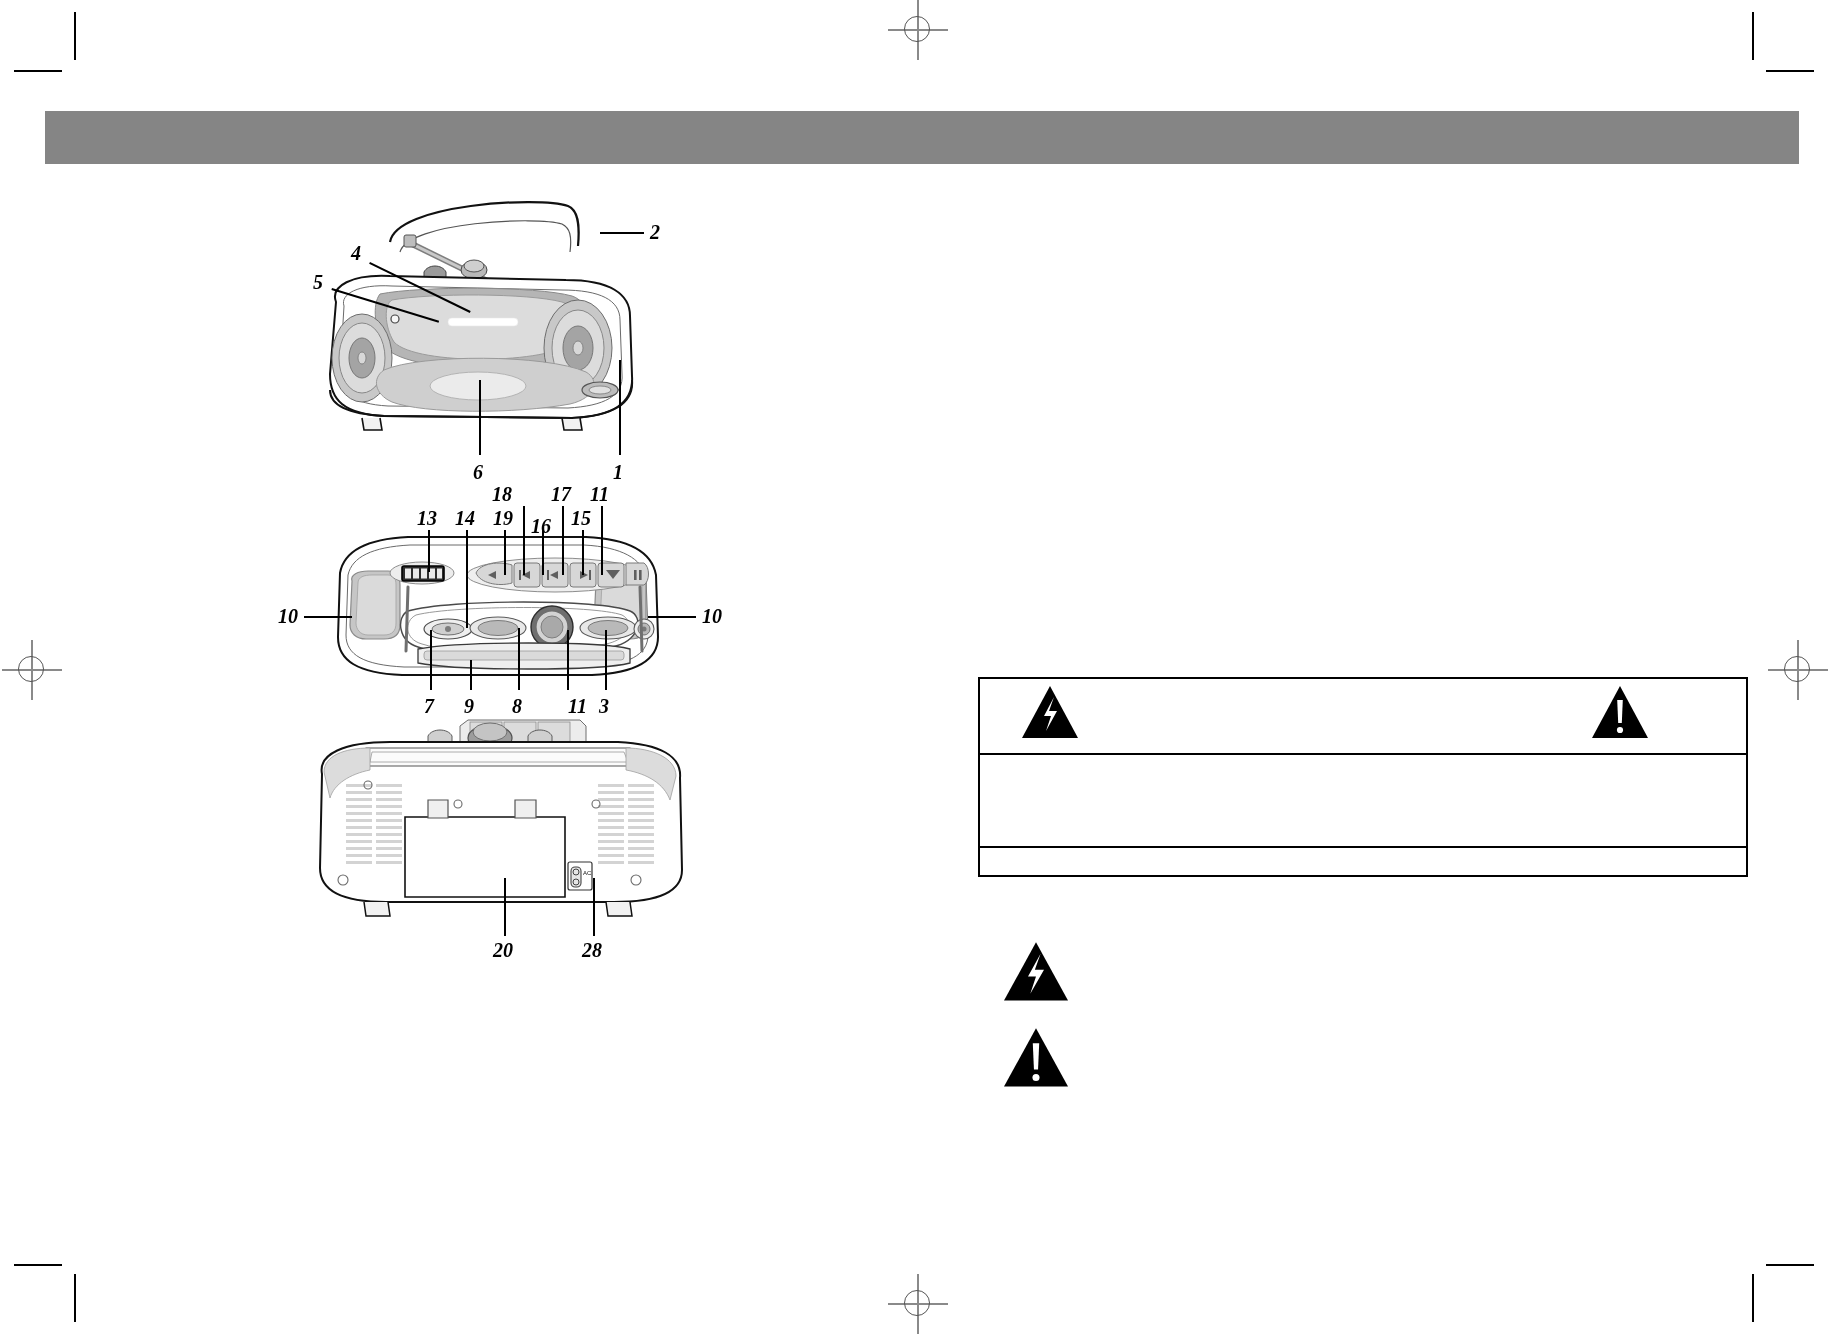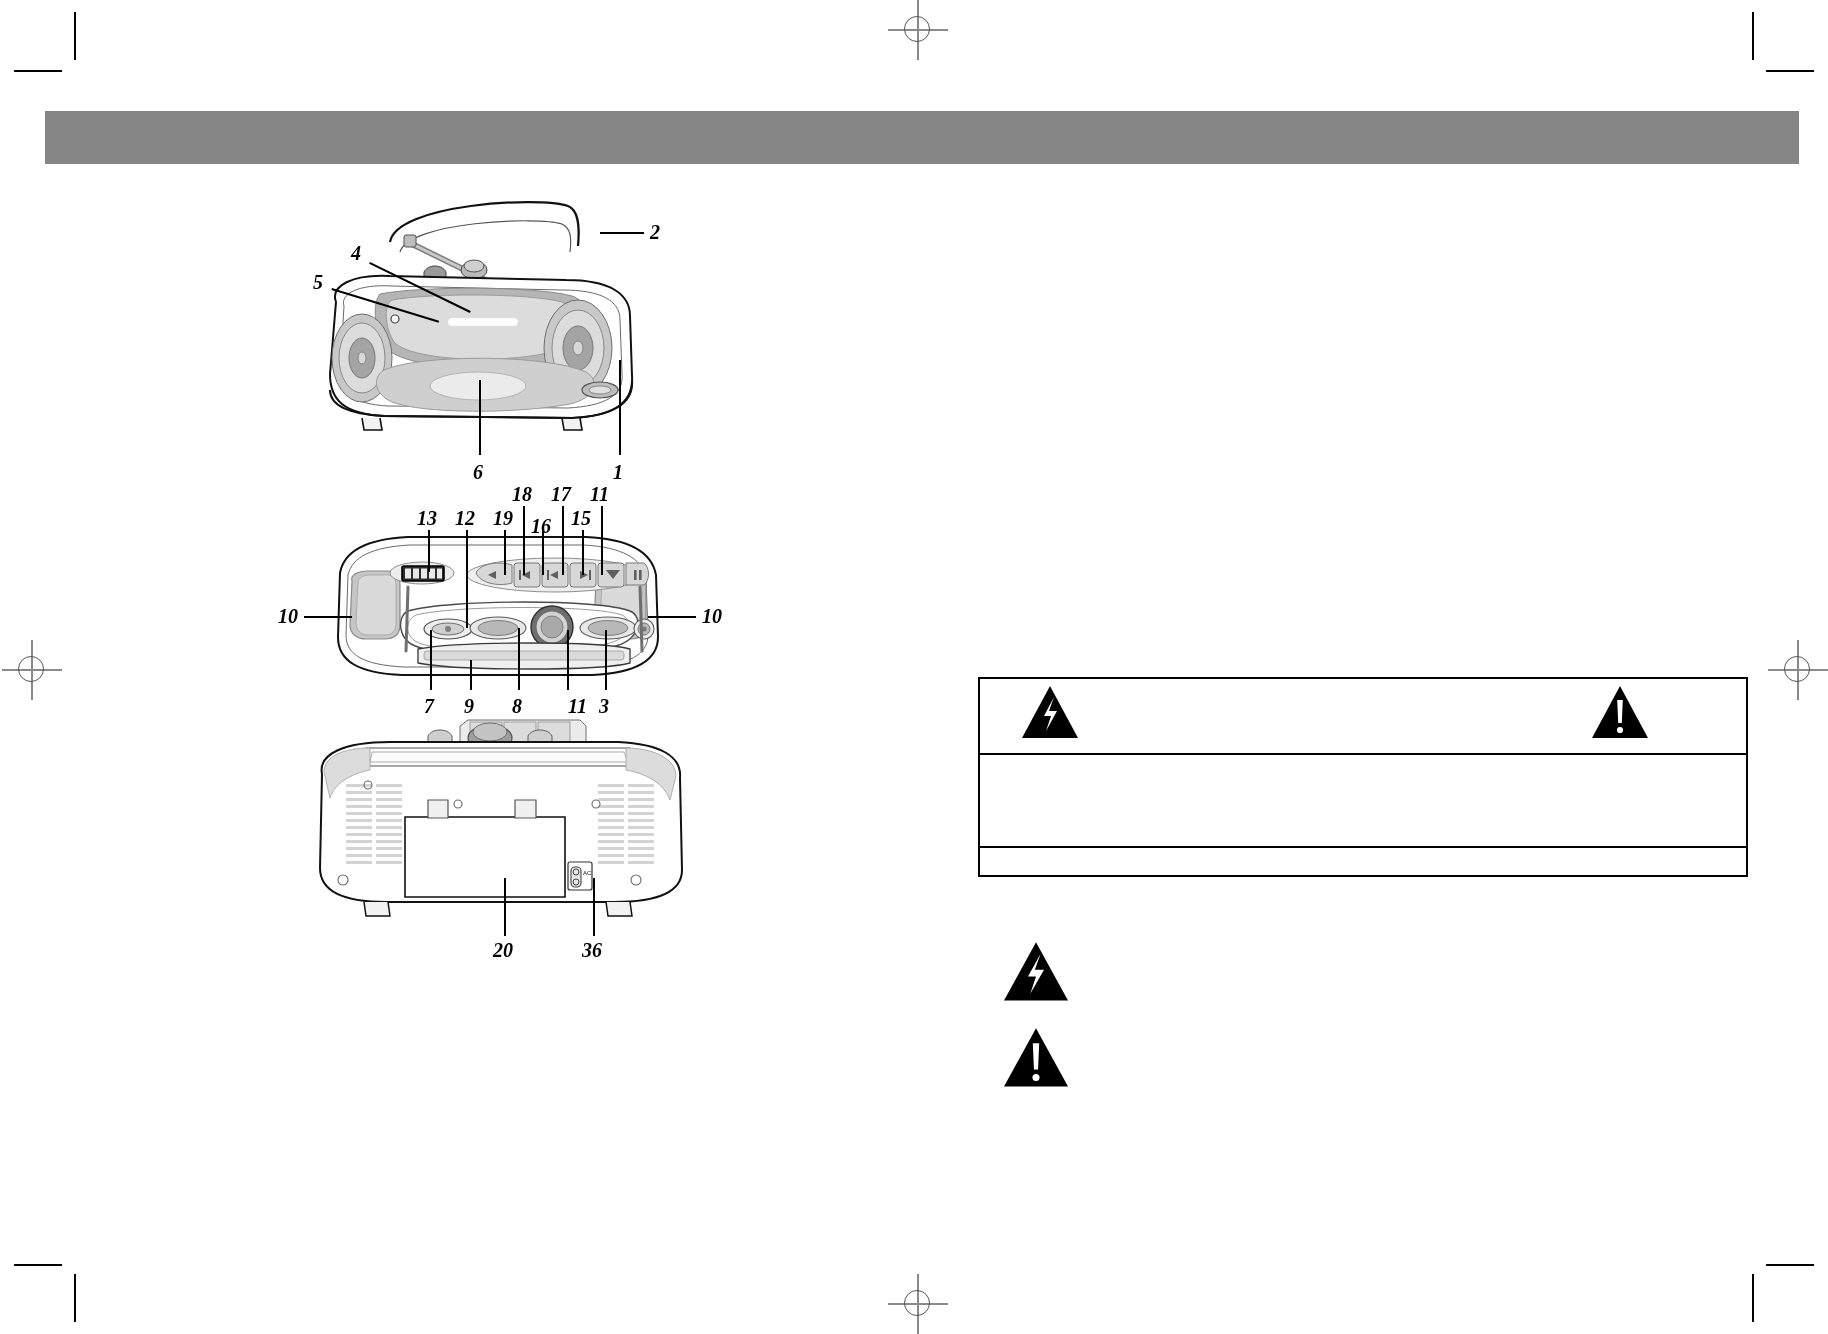--- a/index.html
+++ b/index.html
@@ -254,25 +254,25 @@
   <div class="lead v" style="left:428px;top:530px;height:42px;"></div>
   <div class="lead v" style="left:466px;top:530px;height:98px;"></div>
   <div class="lead v" style="left:504px;top:530px;height:45px;"></div>
   <div class="lead v" style="left:542px;top:530px;height:45px;"></div>
   <div class="lead v" style="left:582px;top:530px;height:45px;"></div>
   <div class="lead v" style="left:523px;top:506px;height:69px;"></div>
   <div class="lead v" style="left:562px;top:506px;height:69px;"></div>
   <div class="lead v" style="left:601px;top:506px;height:69px;"></div>
 
   <div class="callout" style="left:417px;top:508px;font-family:Liberation Serif, serif;">13</div>
-  <div class="callout" style="left:455px;top:508px;">12</div>
+  <div class="callout" style="left:455px;top:508px;">14</div>
   <div class="callout" style="left:493px;top:508px;">19</div>
   <div class="callout" style="left:531px;top:508px;margin-top:8px;">16</div>
   <div class="callout" style="left:571px;top:508px;text-align:right;">15</div>
-  <div class="callout" style="left:512px;top:484px;">18</div>
+  <div class="callout" style="left:492px;top:484px;">18</div>
   <div class="callout" style="left:551px;top:484px;">17</div>
   <div class="callout" style="left:590px;top:484px;">11</div>
 
   <div class="lead h" style="left:304px;top:616px;width:48px;"></div>
   <div class="lead h" style="left:648px;top:616px;width:48px;"></div>
   <div class="callout" style="left:278px;top:606px;">10</div>
   <div class="callout" style="left:702px;top:606px;">10</div>
 
   <div class="lead v" style="left:430px;top:630px;height:60px;"></div>
   <div class="lead v" style="left:470px;top:660px;height:30px;"></div>
@@ -380,21 +380,21 @@
       <text x="283" y="163" font-family="Liberation Sans, sans-serif" font-size="6" fill="#111">AC</text>
 
       <path d="M64 190 L66 204 L90 204 L88 190" fill="#f2f2f2" stroke="#111" stroke-width="1.5"></path>
       <path d="M306 190 L308 204 L332 204 L330 190" fill="#f2f2f2" stroke="#111" stroke-width="1.5"></path>
     </svg>
   </div>
 
   <div class="lead v" style="left:504px;top:878px;height:58px;"></div>
   <div class="lead v" style="left:593px;top:878px;height:58px;"></div>
   <div class="callout" style="left:493px;top:940px;">20</div>
-  <div class="callout" style="left:582px;top:940px;">36</div>
+  <div class="callout" style="left:582px;top:940px;">28</div>
 
   <div class="caution-box">
 
     <div class="tri" style="left:40px;top:4px;">
       <svg width="60" height="60" viewBox="0 0 60 60">
         <polygon points="30,3 58,55 2,55" fill="#000"></polygon>
         <path d="M34 14 L24 33 L31 33 L26 48 L37 28 L29 28 Z" fill="#fff"></path>
       </svg>
     </div>
 

